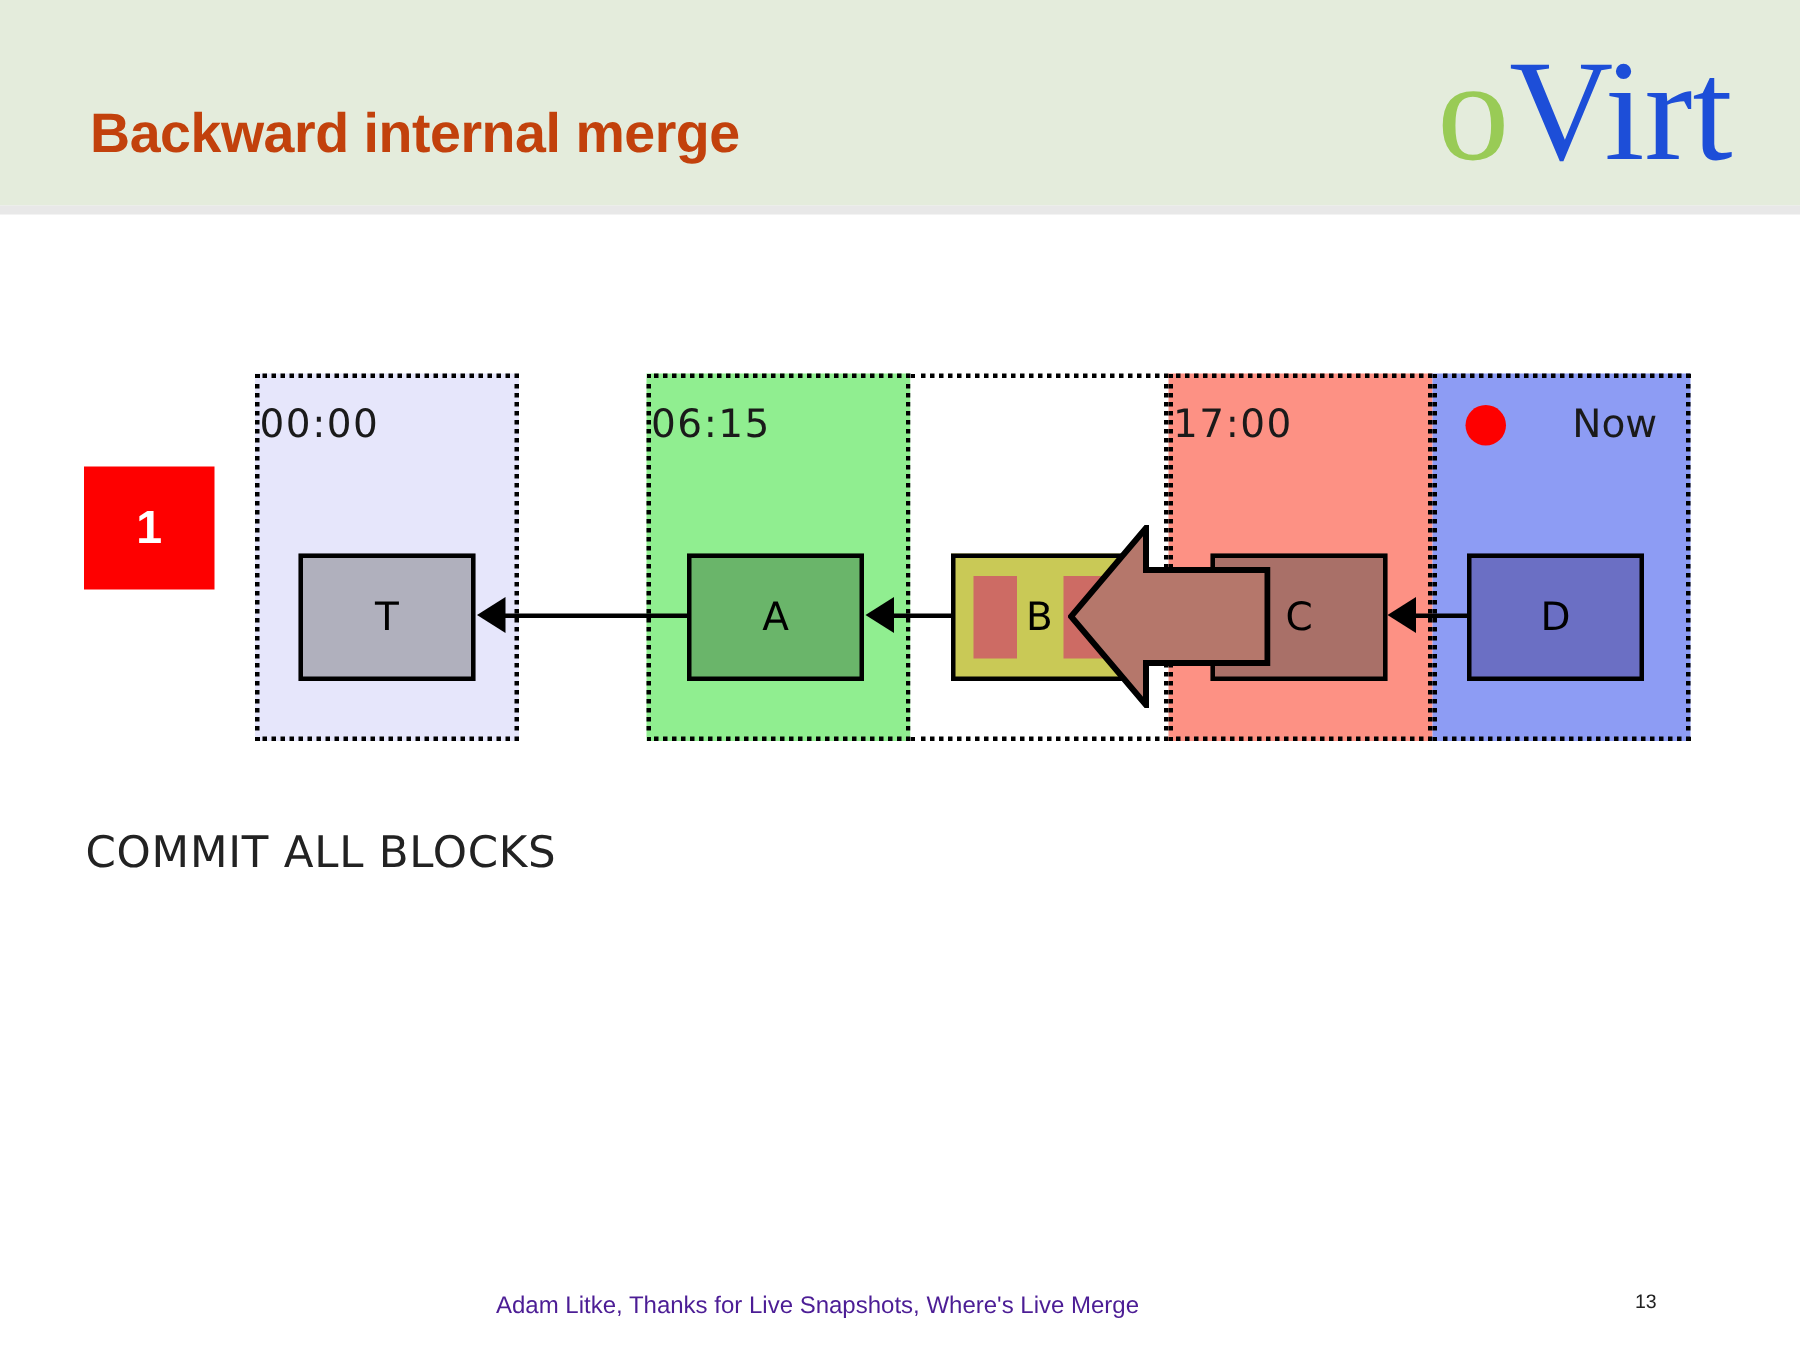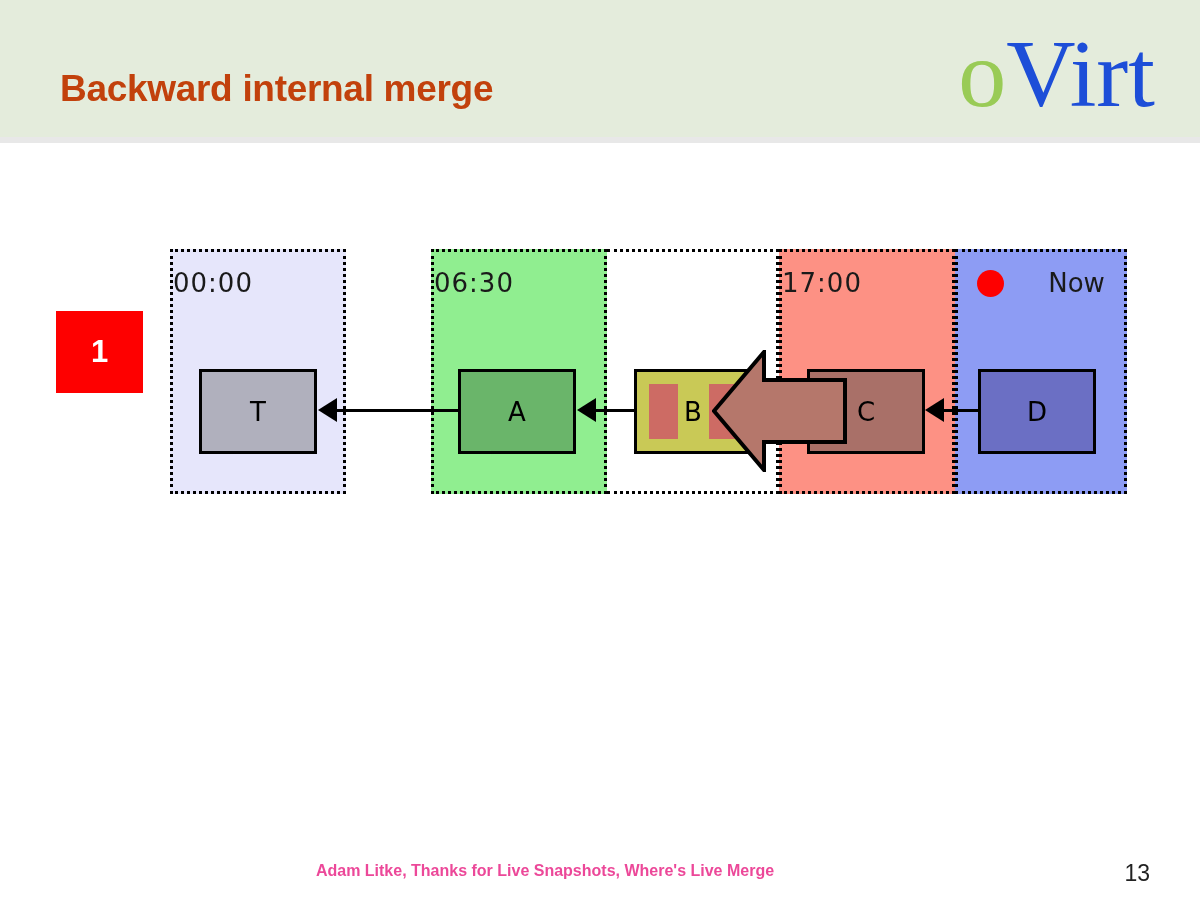--- a/index.html
+++ b/index.html
@@ -216,30 +216,30 @@
   }
 
   
   #footer-note {
     position: absolute;
     left: 0;
     top: 862px;
     width: 1090px;
     text-align: center;
     font-size: 16px;
-    font-weight: bold;
-    color: #ec4899;
+    font-weight: normal;
+    color: #4c1d95;
   }
   #page-number {
     position: absolute;
     left: 1090px;
     top: 860px;
     width: 60px;
-    text-align: right;
-    font-size: 23px;
+    text-align: left;
+    font-size: 13px;
     color: #222222;
   }
 </style>
 </head>
 <body>
 
 <div id="header-band"></div>
 <div id="header-rule"></div>
 
 <div id="slide-title">Backward internal merge</div>
@@ -250,21 +250,21 @@
 
   <div id="step-badge">
     <span>1</span>
   </div>
 
   <div id="panel-0000" class="time-panel">
     <div class="time-label">00:00</div>
   </div>
 
   <div id="panel-0600" class="time-panel">
-    <div class="time-label">06:30</div>
+    <div class="time-label">06:15</div>
   </div>
 
   <div id="panel-1200" class="time-panel">
     <div class="time-label"></div>
   </div>
 
   <div id="panel-1800" class="time-panel">
     <div class="time-label">17:00</div>
   </div>
 
@@ -303,17 +303,18 @@
   </div>
 
   <div id="block-D" class="vol-block">
     <span class="block-letter">D</span>
   </div>
 
   <svg id="commit-arrow" viewBox="0 0 135 122">
     <polygon points="52,2 52,30 133,30 133,92 52,92 52,120 2,61" fill="#b5776b" stroke="#000000" stroke-width="4" stroke-linejoin="miter"></polygon>
   </svg>
 
+  <div id="caption">COMMIT ALL BLOCKS</div>
 
 </div>
 
 <div id="footer-note">Adam Litke, Thanks for Live Snapshots, Where's Live Merge</div>
 <div id="page-number">13</div>
 
 </body></html>

